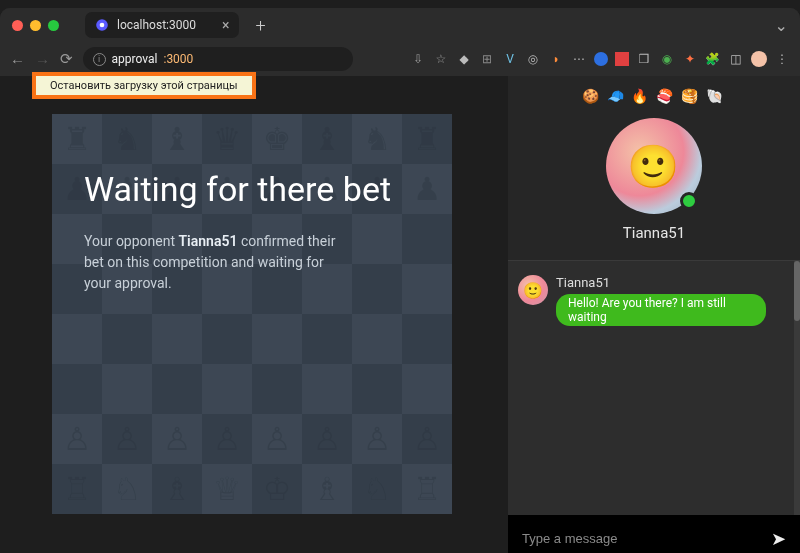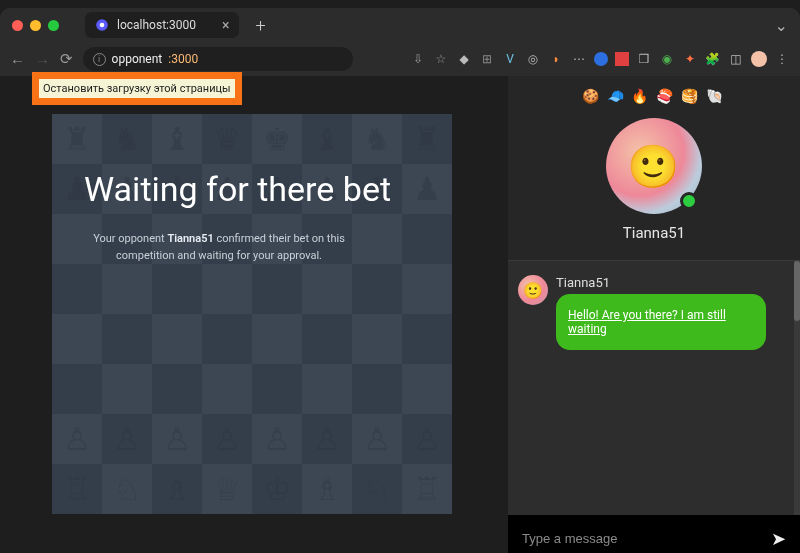--- a/index.html
+++ b/index.html
@@ -14,47 +14,47 @@
   .tab-close { color: #aaa; font-size: 14px; margin-left: 18px; }
   .tab-plus { color: #ccc; font-size: 18px; margin-left: 8px; font-weight: 300; }
   .addr { height: 34px; background: #2c2c2c; display: flex; align-items: center; padding: 0 10px; gap: 10px; position: relative; }
   .nav-arrow { color: #9a9a9a; font-size: 15px; }
   .nav-arrow.disabled { color: #555; }
   .url-bar { flex: 0 0 270px; background: #1f1f1f; border-radius: 14px; height: 24px; display: flex; align-items: center; padding: 0 10px; gap: 6px; color: #ccc; font-size: 12px; }
   .url-host { color: #eee; }
   .url-port { color: #fdba74; }
   .ext-icons { margin-left: auto; display: flex; gap: 7px; align-items: center; }
   .ext-icons span { width: 16px; height: 16px; display: inline-flex; align-items: center; justify-content: center; font-size: 12px; color: #bbb; }
-  .tooltip { position: absolute; top: 30px; left: 32px; background: #f5f5d6; color: #222; font-size: 11px; padding: 3px 4px; border: 7px solid #f97316; white-space: nowrap; z-index: 100; }
+  .tooltip { position: absolute; top: 30px; left: 32px; background: #f5f5d6; color: #222; font-size: 11px; padding: 3px 14px; border: 4px solid #f97316; white-space: nowrap; z-index: 100; }
   .content { flex: 1; display: flex; background: #1e1e1e; }
   .left { width: 508px; padding: 38px 0 0 52px; position: relative; }
   .board-wrap { position: relative; width: 400px; height: 400px; }
   .board { width: 400px; height: 400px; display: grid; grid-template-columns: repeat(8,50px); grid-template-rows: repeat(8,50px); }
   .sq { display: flex; align-items: center; justify-content: center; font-size: 32px; }
   .light { background: #6d7d8c; }
   .dark  { background: #3d4b55; }
   .sq span { opacity: 0.35; color: #000; line-height: 1; }
   .overlay { position: absolute; top: 0; left: 0; width: 400px; height: 400px; background: rgba(50,60,72,0.82); display: flex; flex-direction: column; justify-content: flex-start; padding: 56px 32px 0 32px; }
   .ov-title { color: #fff; font-size: 34px; font-weight: 400; line-height: 1.15; margin-bottom: 22px; }
-  .ov-body { color: #c8d0d8; font-size: 11px; line-height: 1.5; margin-bottom: 22px; max-width: 270px; text-align: center; }
+  .ov-body { color: #c8d0d8; font-size: 14px; line-height: 1.5; margin-bottom: 22px; max-width: 270px; }
   .ov-body b { color: #e8eef4; font-weight: 600; }
   .btn-play { background: #a8d8f0; color: #1a344a; border: none; padding: 10px 16px; font-size: 12px; font-weight: 500; letter-spacing: 0.3px; border-radius: 3px; align-self: flex-start; cursor: pointer; }
   .right { flex: 1; background: #262626; display: flex; flex-direction: column; }
   .profile { padding: 12px 0 18px; text-align: center; }
   .emojis { font-size: 14px; letter-spacing: 2px; }
   .avatar-wrap { position: relative; width: 96px; height: 96px; margin: 14px auto 10px; }
   .avatar { width: 96px; height: 96px; border-radius: 50%; background: radial-gradient(circle at 35% 35%, #f4c2a8, #e89 50%, #bcd 70%, #9ab); display:flex; align-items:center; justify-content:center; font-size:42px; }
   .presence { position: absolute; right: 4px; bottom: 4px; width: 18px; height: 18px; border-radius: 50%; background: #2ecc40; border: 3px solid #262626; }
   .uname { color: #e6e6e6; font-size: 15px; }
   .chat { flex: 1; background: #2d2d2d; border-top: 1px solid #3a3a3a; padding: 14px 10px; position: relative; }
   .msg-row { display: flex; gap: 8px; }
   .msg-ava { width: 30px; height: 30px; border-radius: 50%; background: radial-gradient(circle at 35% 35%, #f4c2a8, #e89 55%, #c9a); font-size:16px; display:flex;align-items:center;justify-content:center; }
   .msg-col { display: flex; flex-direction: column; gap: 4px; }
   .msg-name { color: #ddd; font-size: 13px; }
-  .bubble { background: #3fba1d; color: #fff; padding: 14px 12px; border-radius: 14px; font-size: 12px; max-width: 210px; text-decoration: underline; }
+  .bubble { background: #3fba1d; color: #fff; padding: 2px 12px; border-radius: 14px; font-size: 12px; max-width: 210px; }
   .chat-scroll { position: absolute; right: 0; top: 0; bottom: 0; width: 6px; background: #3a3a3a; }
   .chat-thumb { position: absolute; right: 0; top: 0; width: 6px; height: 60px; background: #666; border-radius: 3px; }
   .composer { height: 46px; background: #000000; display: flex; align-items: center; padding: 0 14px; gap: 10px; }
   .composer input { flex: 1; background: transparent; border: none; outline: none; color: #ccc; font-size: 13px; }
   .composer input::placeholder { color: #8a8a8a; }
   .send { color: #eee; font-size: 18px; }
   .info-icon { width:13px;height:13px;border:1px solid #888;border-radius:50%;display:inline-flex;align-items:center;justify-content:center;font-size:9px;color:#888;}
 </style>
 </head>
 <body>
@@ -78,21 +78,21 @@
     <span class="tab-plus">+</span>
     <span style="margin-left:auto;color:#aaa;font-size:16px">⌄</span>
   </div>
 
   <div class="addr">
     <span class="nav-arrow">←</span>
     <span class="nav-arrow disabled">→</span>
     <span class="nav-arrow">⟳</span>
     <div class="url-bar">
       <span class="info-icon">i</span>
-      <span class="url-host">opponent</span>
+      <span class="url-host">approval</span>
         <span class="url-port">:3000</span>
     </div>
     <div class="ext-icons">
       <span style="color:#9a9a9a">⇩</span>
       <span style="color:#9a9a9a">☆</span>
       <span>◆</span>
       <span style="color:#888">⊞</span>
       <span style="color:#6ec1e4">V</span>
       <span>◎</span>
       <span style="color:#ff8c3b">◗</span>

